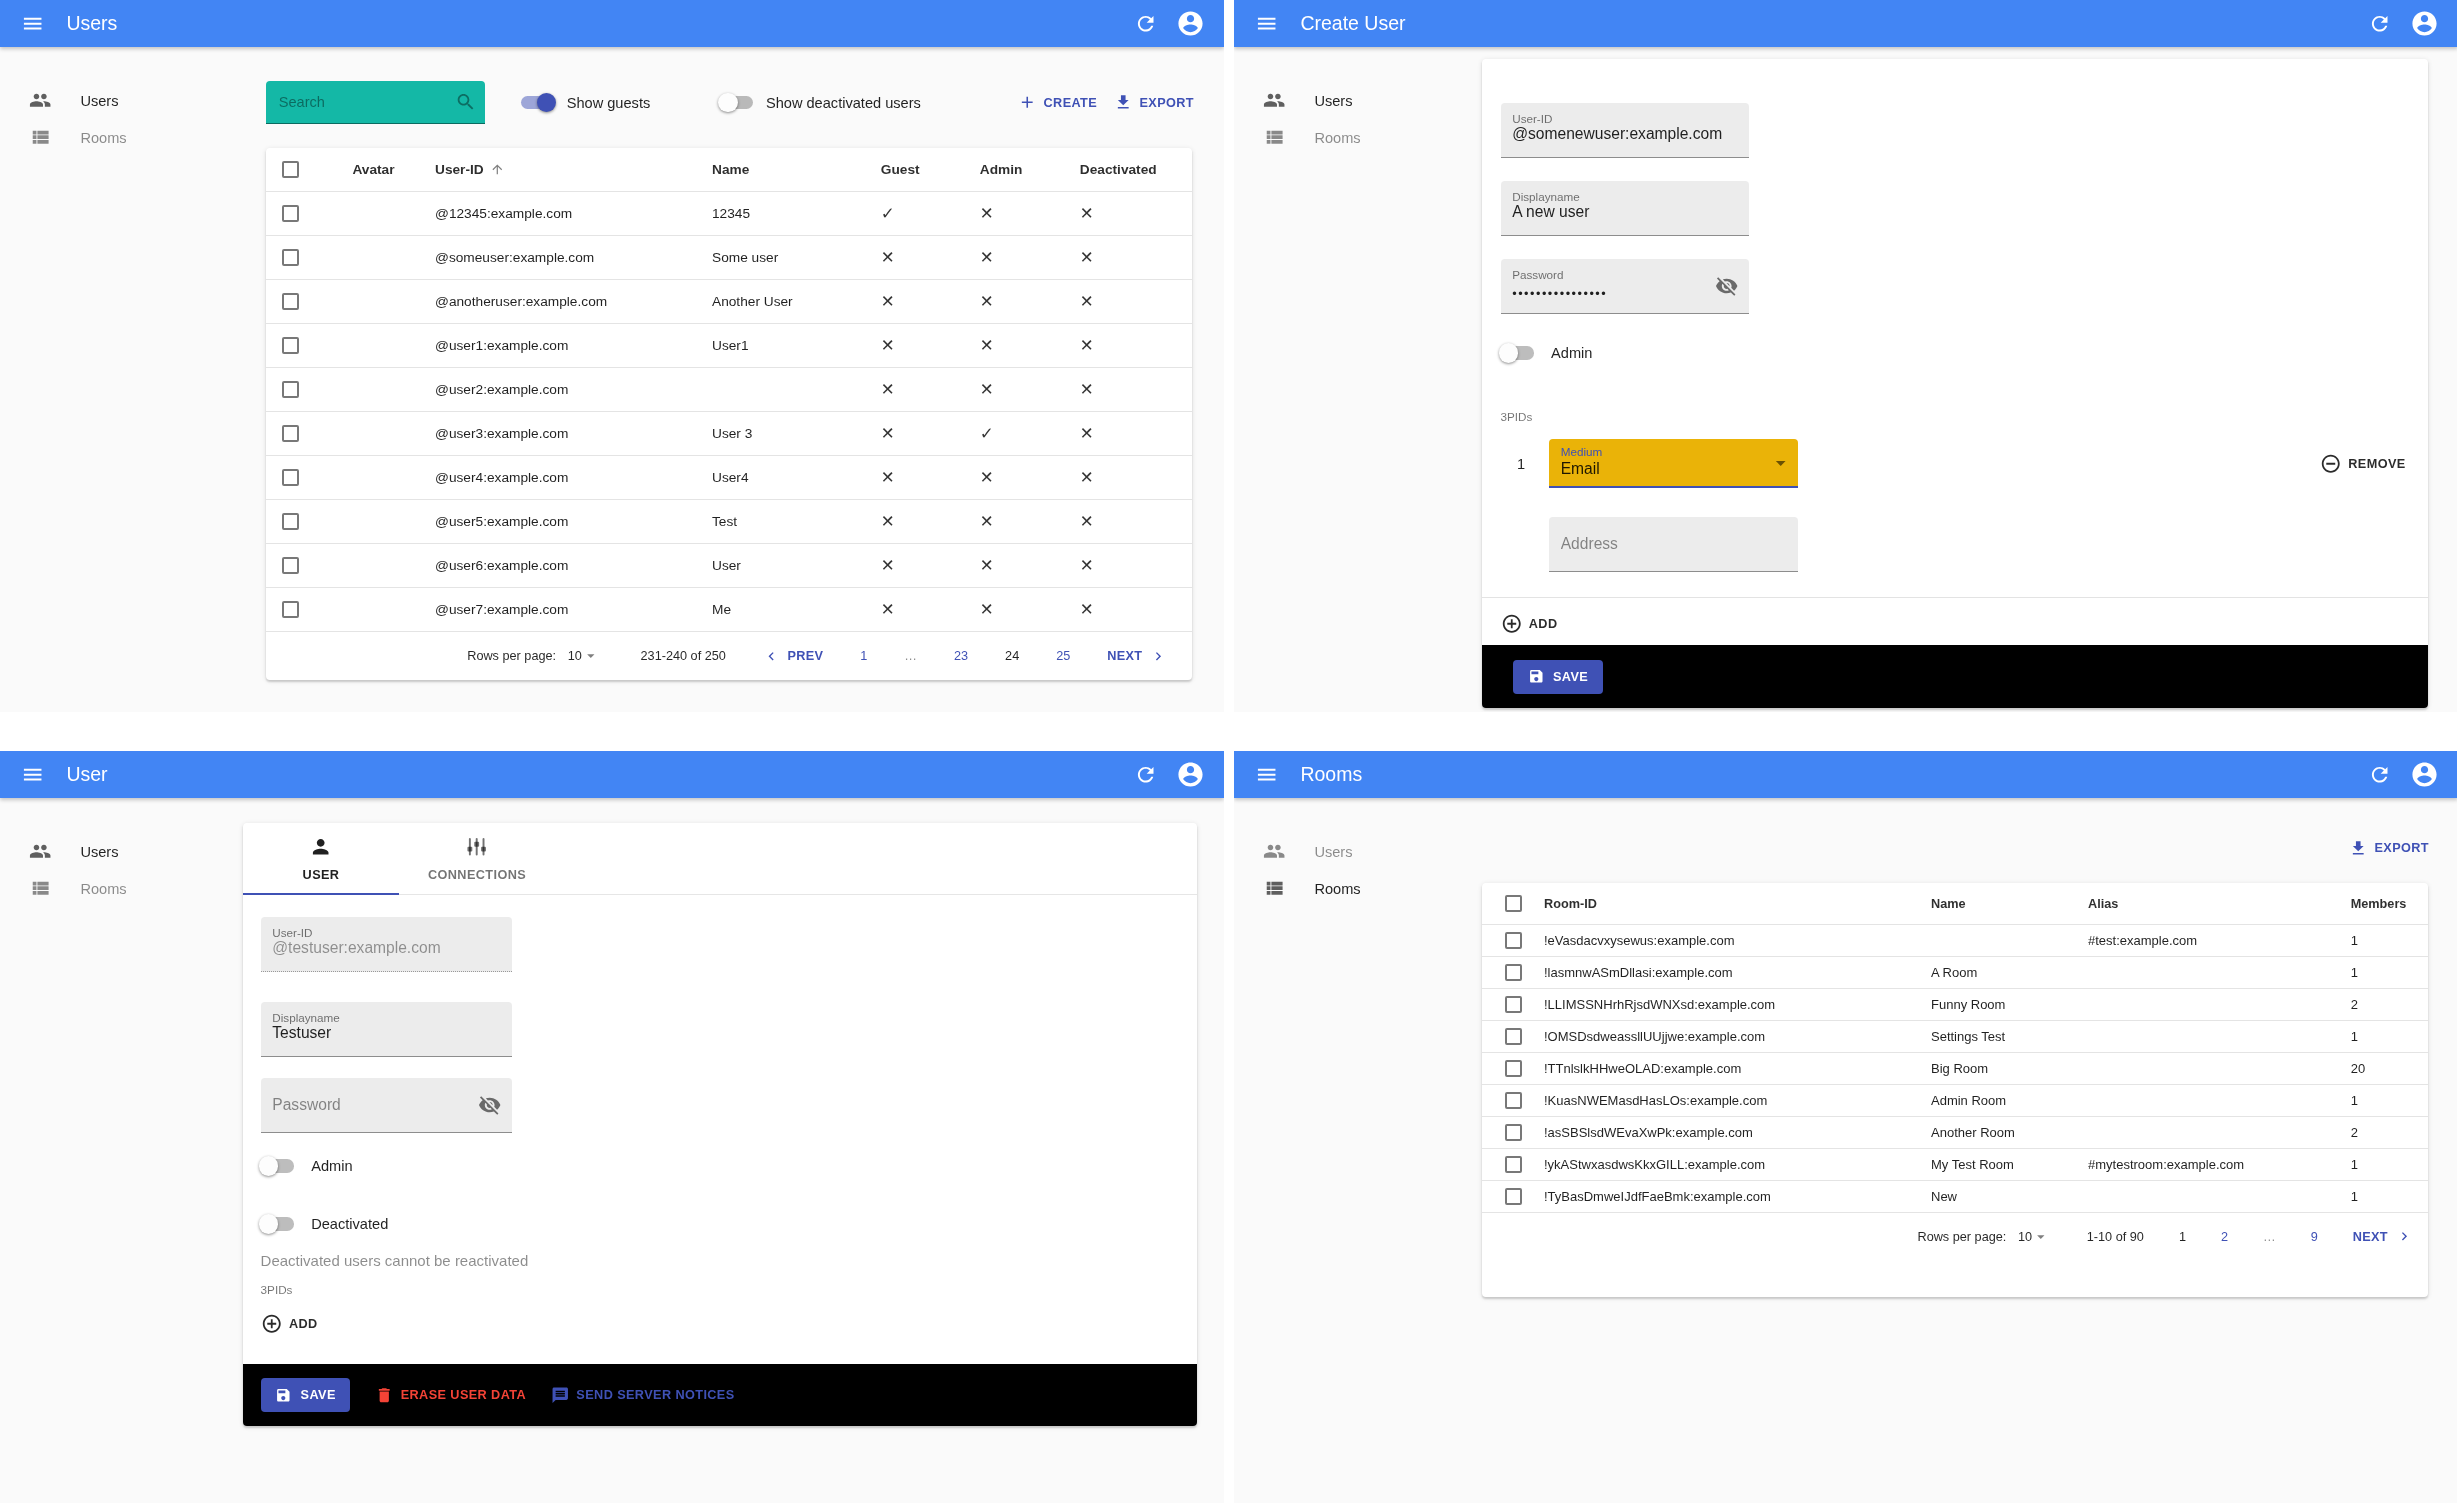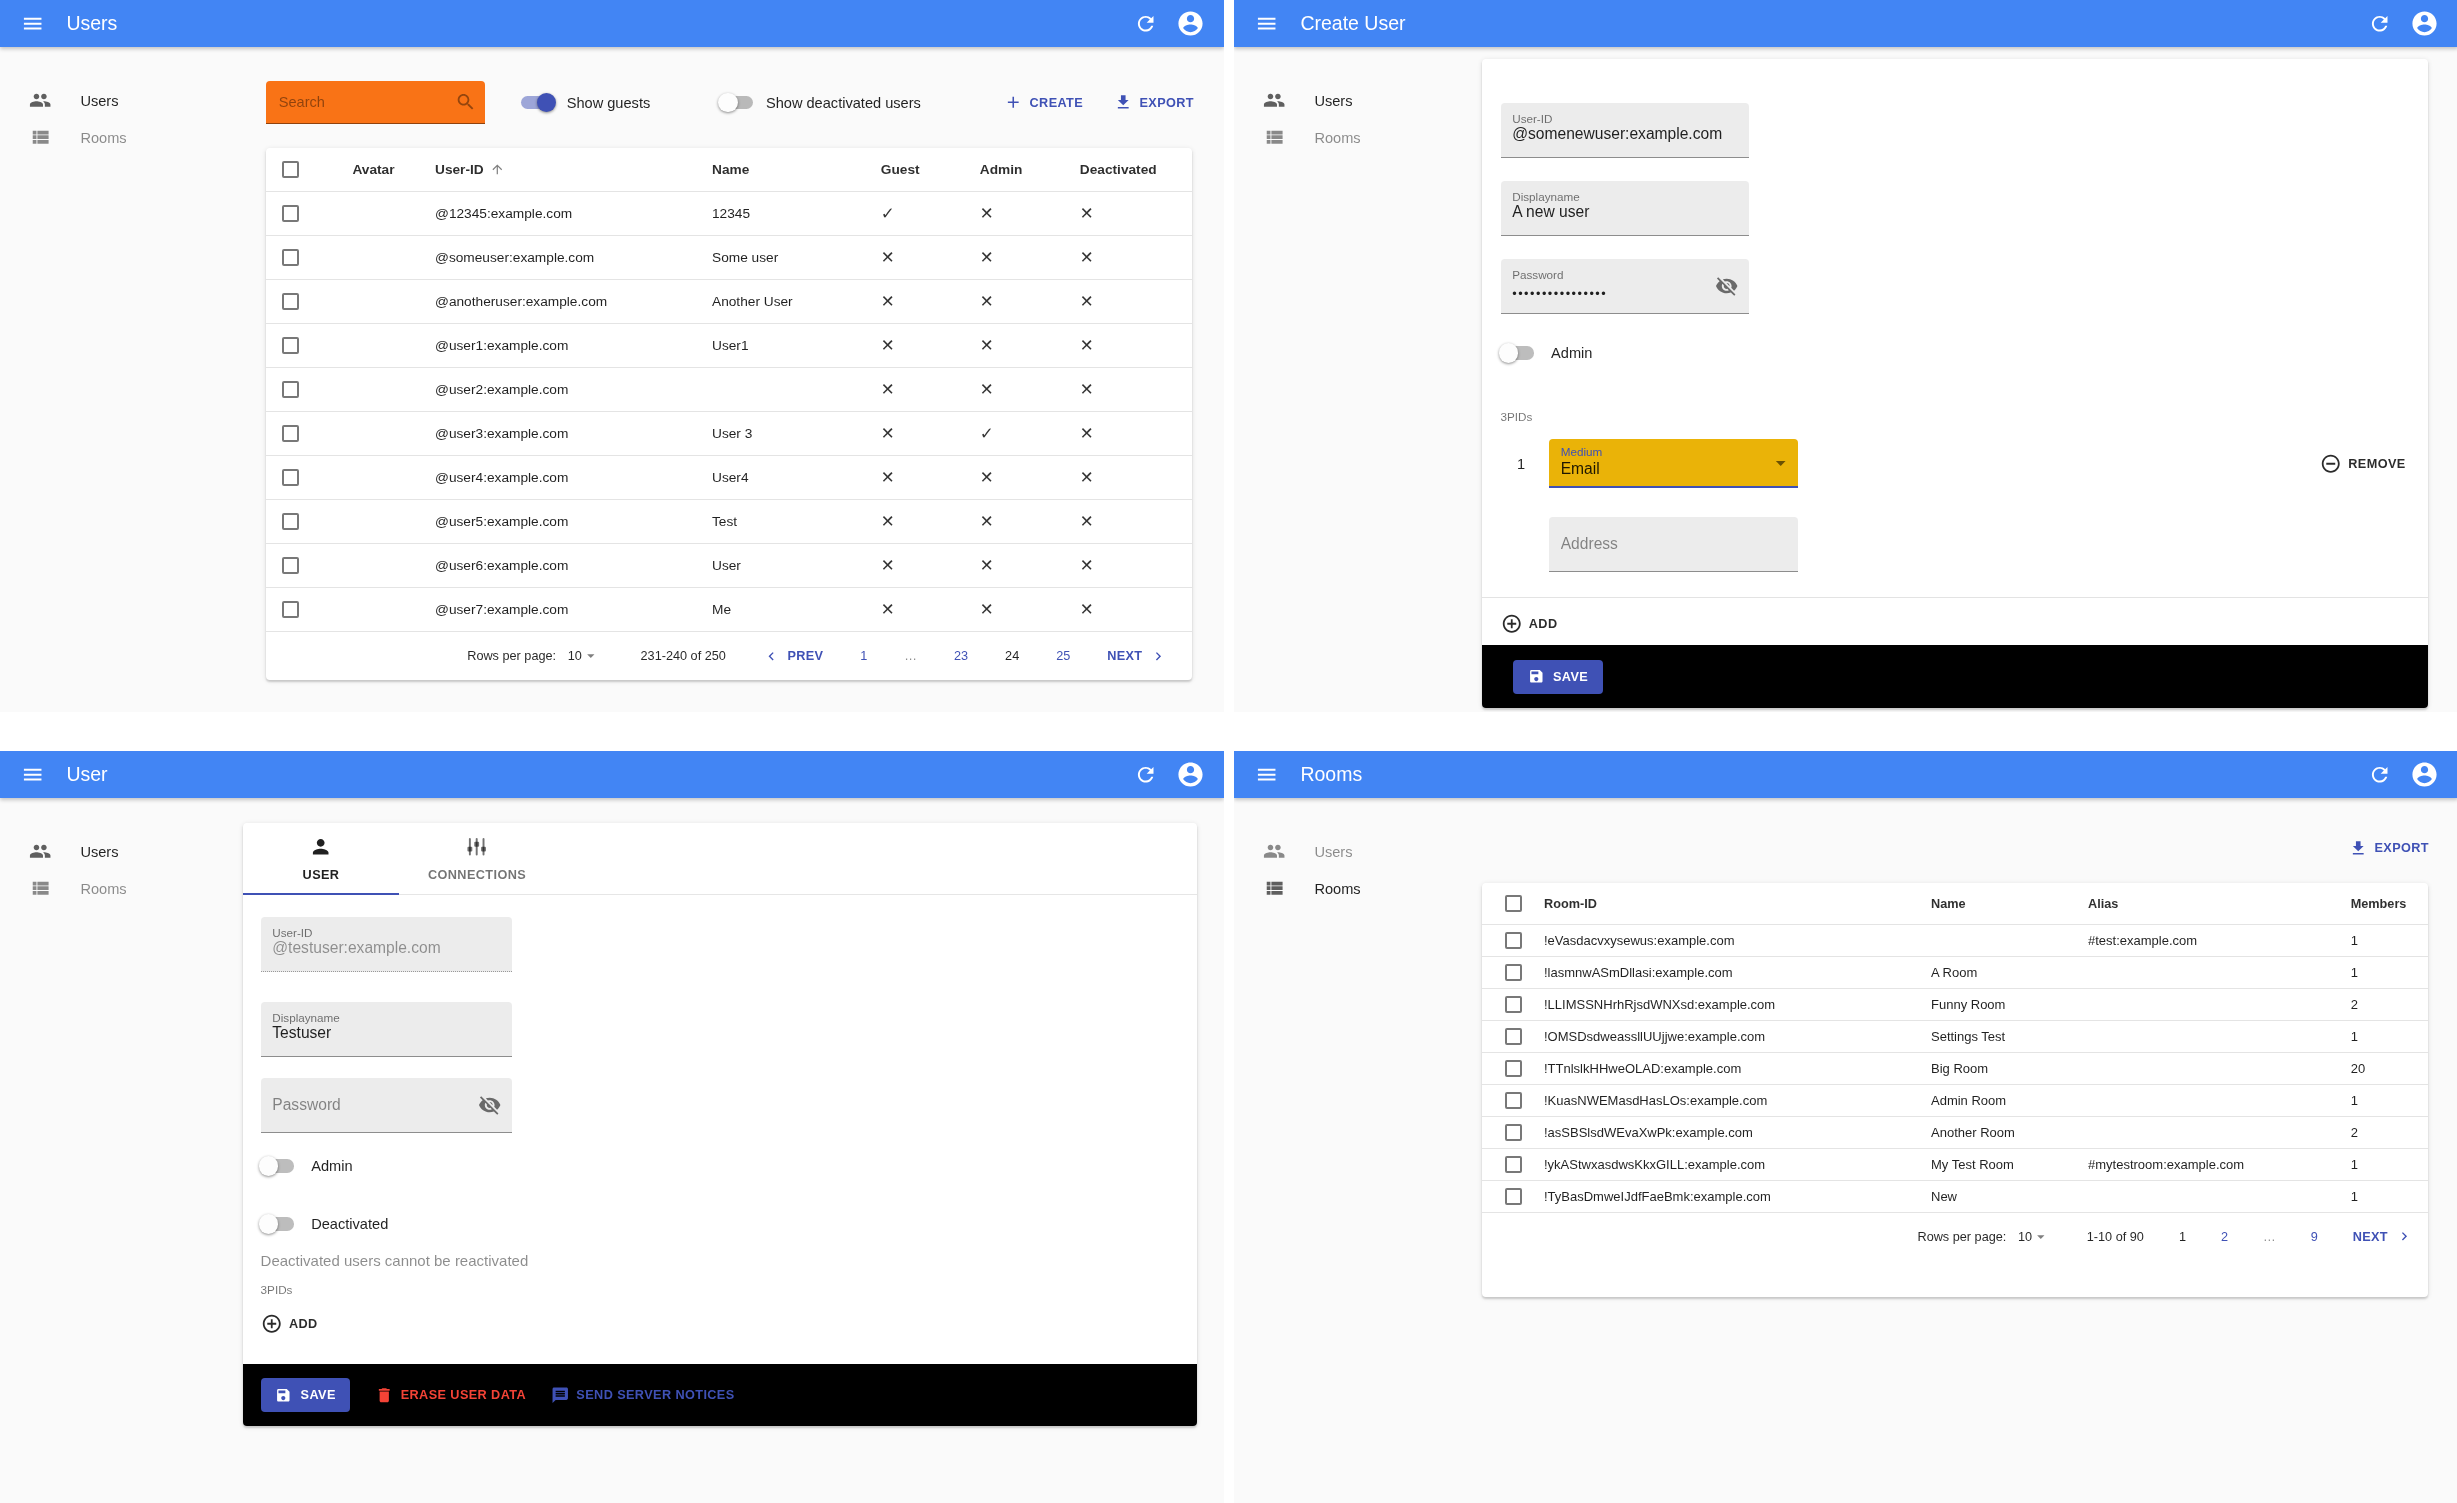--- a/index.html
+++ b/index.html
@@ -30,34 +30,34 @@
     font-size:14.6px;color:rgba(0,0,0,.45);cursor:pointer}
   .side-item svg{width:22.4px;height:22.4px;fill:rgba(0,0,0,.45);flex:none}
   .side-item.active{color:rgba(0,0,0,.87)}
   .side-item.active svg{fill:rgba(0,0,0,.62)}
 
   .card{position:absolute;background:var(--c-card);border-radius:3.9px;
     box-shadow:0 2px 2px rgba(0,0,0,.14),0 1px 4.9px rgba(0,0,0,.12)}
 
   
   .filters{position:absolute;left:266px;top:80px;width:928px;height:45px;display:flex;align-items:center}
-  .searchbox{width:219px;height:43px;background:#f97316;border-bottom:1px solid rgba(0,0,0,.42);
+  .searchbox{width:219px;height:43px;background:#14b8a6;border-bottom:1px solid rgba(0,0,0,.42);
     border-radius:3.9px 3.9px 0 0;position:relative;flex:none}
   .searchbox input{position:absolute;inset:0;border:0;background:transparent;outline:none;
     font:inherit;font-size:14.6px;padding:0 39px 0 12.7px;color:rgba(0,0,0,.87)}
   .searchbox input::placeholder{color:rgba(0,0,0,.42)}
   .searchbox .mag{position:absolute;right:8.8px;top:50%;transform:translateY(-50%);display:flex}
   .searchbox .mag svg{width:21.5px;height:21.5px;fill:rgba(0,0,0,.4)}
   .tglgrp{display:flex;align-items:center;gap:12.7px;font-size:14.6px;color:rgba(0,0,0,.87)}
   .switch{width:33px;height:13.7px;border-radius:6.8px;background:rgba(0,0,0,.26);position:relative;flex:none;cursor:pointer}
   .switch .thumb{position:absolute;width:19.5px;height:19.5px;border-radius:50%;top:-2.9px;left:-2px;
     background:#fdfdfd;box-shadow:0 1px 2.9px rgba(0,0,0,.45)}
   .switch.on{background:rgba(63,81,181,.5)}
   .switch.on .thumb{left:15.6px;background:var(--c-primary)}
-  .topactions{margin-left:auto;display:flex;align-items:flex-start;gap:31px}
+  .topactions{margin-left:auto;display:flex;align-items:flex-start;gap:17px}
   .btn-text{display:inline-flex;align-items:center;gap:6.8px;font-size:12.7px;font-weight:700;
     letter-spacing:0.4px;cursor:pointer;white-space:nowrap}
   .btn-text svg{fill:currentColor}
   .t-indigo{color:var(--c-primary)}
   .t-dark{color:rgba(0,0,0,.83)}
   .t-red{color:var(--c-danger)}
 
   #tl-card{left:266px;top:148px;width:926px;height:532px}
   .trow{display:flex;align-items:center;border-bottom:1px solid #e4e4e4;font-size:13.7px}
   .u-head{height:44px;font-weight:700;color:rgba(0,0,0,.82)}

